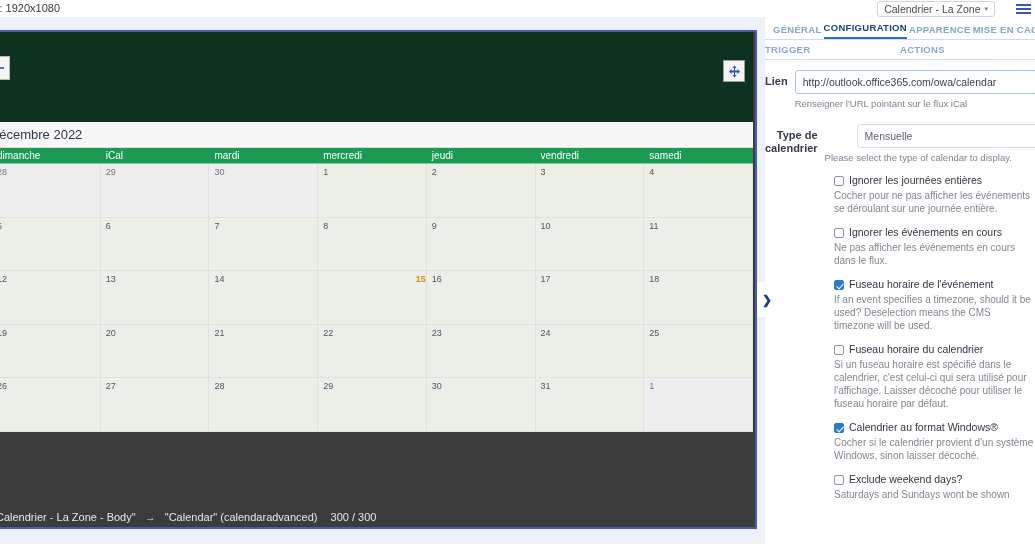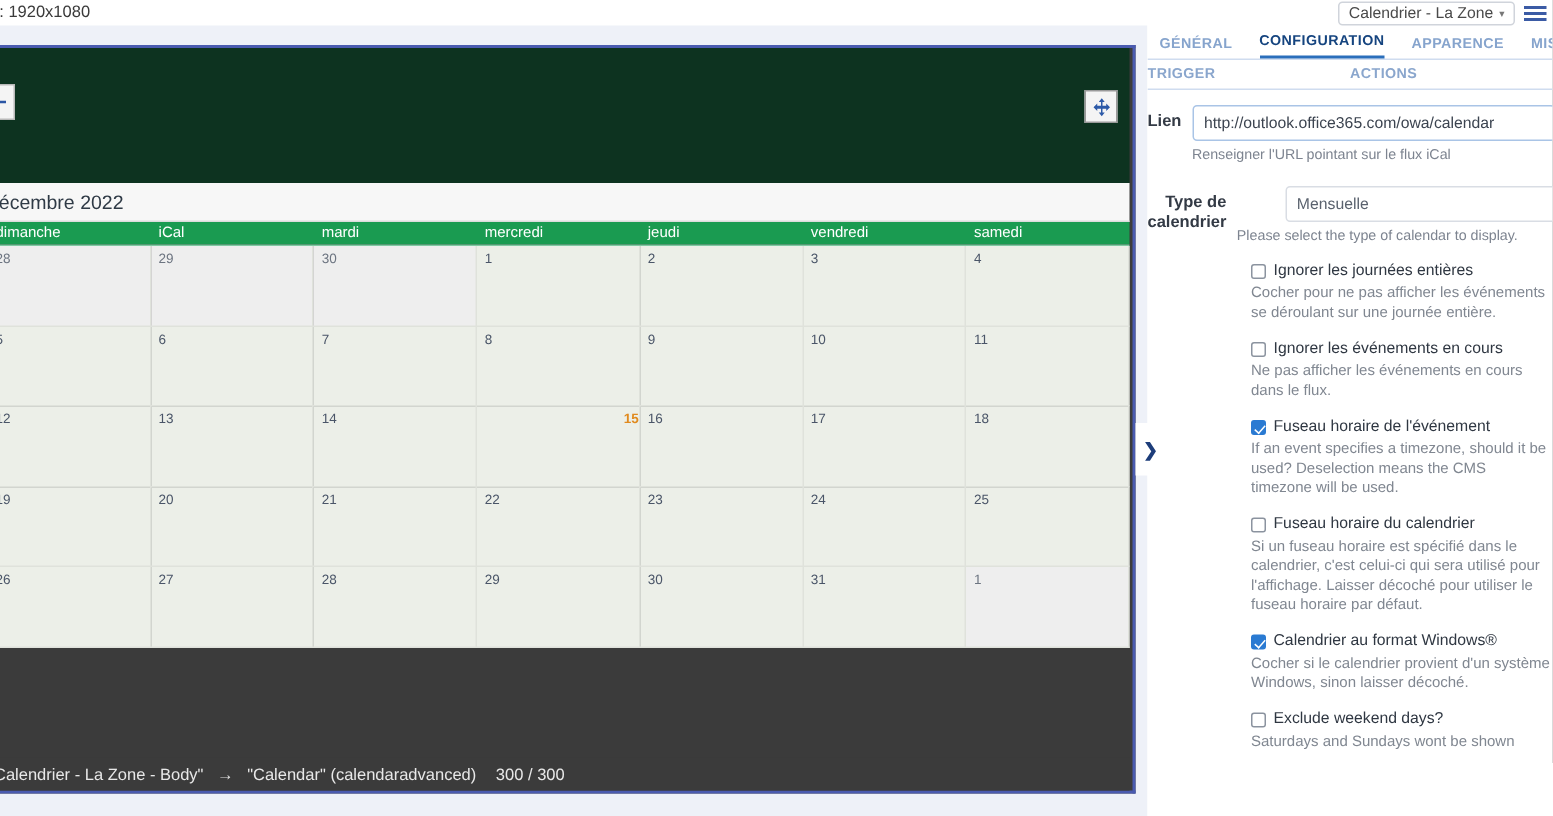--- a/index.html
+++ b/index.html
@@ -135,42 +135,42 @@
   
   .panel {
     position: absolute; left: 765px; top: 0;
     width: 270px; height: 544px;
     background: #ffffff;
     overflow: hidden;
   }
   .panel-top {
     height: 18px; width: 270px;
     display: flex; align-items: center; justify-content: flex-end;
-    padding-right: 4px; gap: 6px;
+    padding-right: 4px; gap: 21px;
     background: #ffffff;
   }
   .site-select {
     border: 1px solid #d0d4db;
     border-radius: 3px;
     font-size: 10.5px; color: #4a4a4a;
     padding: 1px 6px;
     display: flex; align-items: center; gap: 4px;
     background: #ffffff;
     white-space: nowrap;
   }
   .site-select .caret { font-size: 7px; color: #777; }
   .hamburger { display: flex; flex-direction: column; gap: 2px; cursor: pointer; }
   .hamburger i { display:block; width: 15px; height: 2px; background: #3b5ba5; }
 
   .tabs {
     display: flex; align-items: flex-end;
     height: 22px;
     border-bottom: 1px solid #cfdcef;
     padding-left: 8px;
-    gap: 18px;
+    gap: 2px;
     background: #ffffff;
   }
   .tabs .tab {
     font-size: 9.5px; letter-spacing: 0.3px;
     color: #86a4cd; font-weight: bold;
     padding-bottom: 4px;
     white-space: nowrap;
   }
   .tabs .tab.active {
     color: #15447f;

